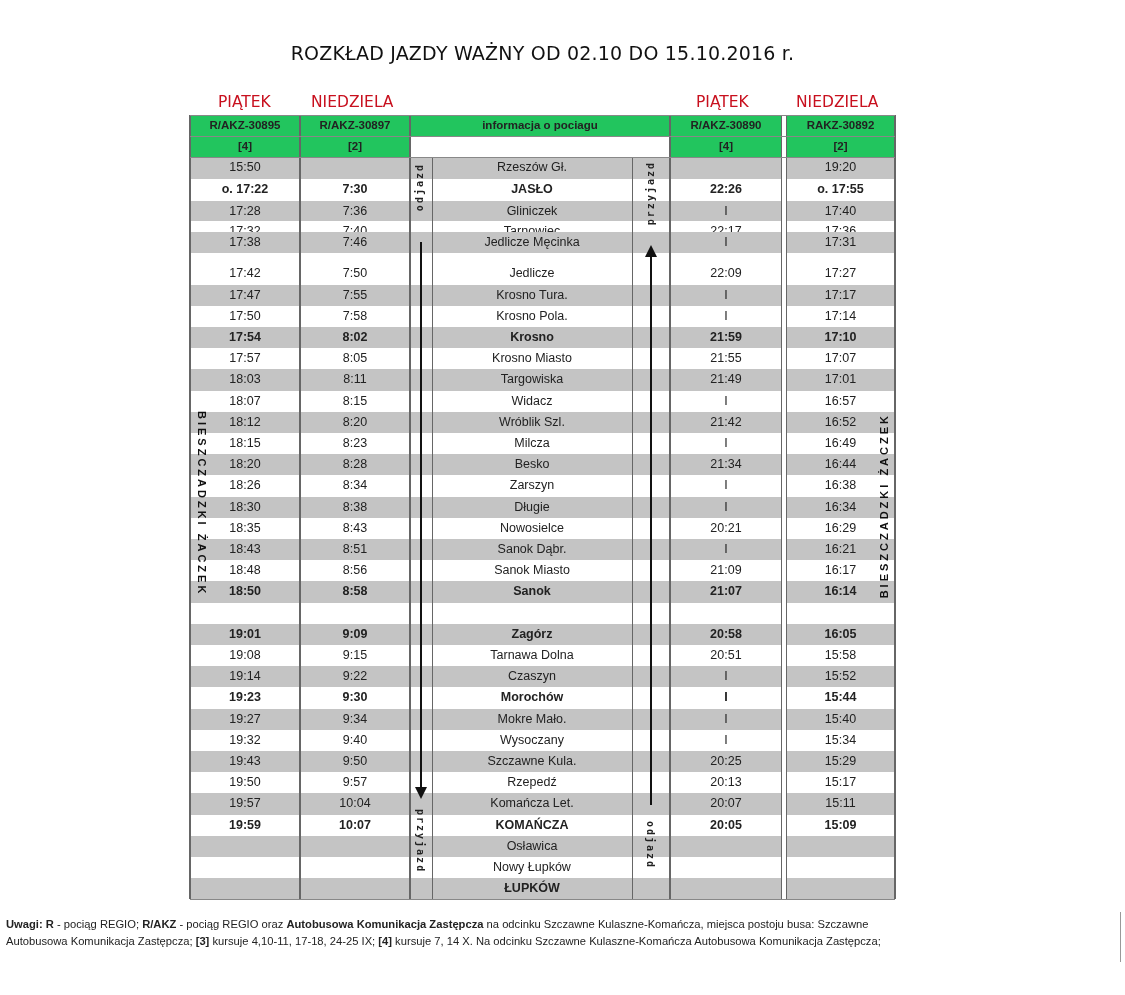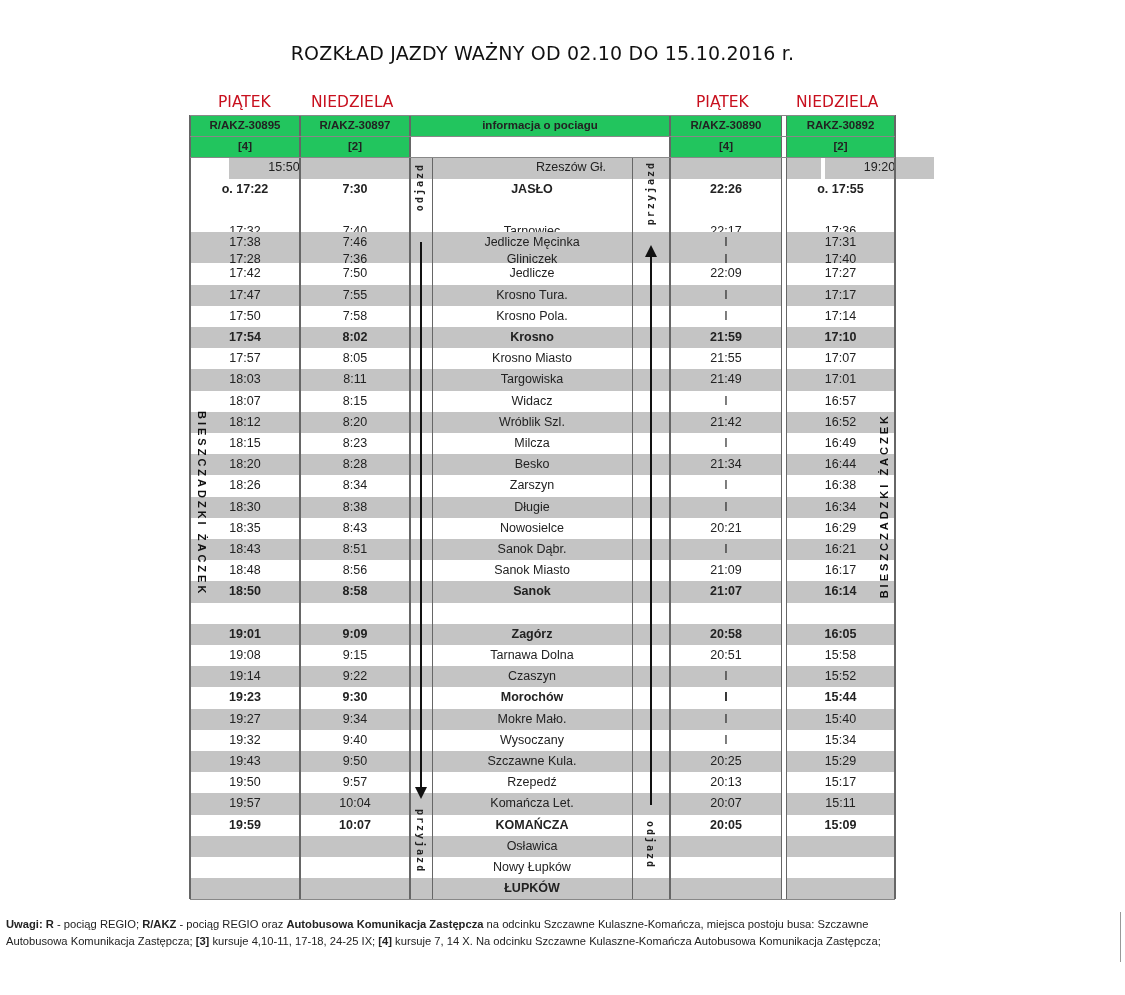--- a/index.html
+++ b/index.html
@@ -50,39 +50,39 @@
     <div class="cell c4">R/AKZ-30890</div>
     <div class="cell c5">RAKZ-30892</div>
   </div>
   <div class="row hdr" style="top:21.2px;">
     <div class="cell c1">[4]</div>
     <div class="cell c2">[2]</div>
     <div class="cell c4">[4]</div>
     <div class="cell c5">[2]</div>
   </div>
   <div id="rows">
-      <div class="row g" style="top: 42.4px; margin-left: 39px;">
+      <div class="row g" style="top: 42.4px;">
         <div class="cell c1">15:50</div>
         <div class="cell c2"></div>
         <div class="cell ca"></div>
         <div class="cell cs">Rzeszów Gł.</div>
         <div class="cell cb"></div>
         <div class="cell c4"></div>
         <div class="cell c5">19:20</div>
       </div>
       <div class="row b" style="top: 63.6px;">
         <div class="cell c1">o. 17:22</div>
         <div class="cell c2">7:30</div>
         <div class="cell ca"></div>
         <div class="cell cs">JASŁO</div>
         <div class="cell cb"></div>
         <div class="cell c4">22:26</div>
         <div class="cell c5">o. 17:55</div>
       </div>
-      <div class="row g" style="top: 86px; margin-top: 48px;">
+      <div class="row g" style="top: 86px;">
         <div class="cell c1">17:28</div>
         <div class="cell c2">7:36</div>
         <div class="cell ca"></div>
         <div class="cell cs">Gliniczek</div>
         <div class="cell cb"></div>
         <div class="cell c4">I</div>
         <div class="cell c5">17:40</div>
       </div>
       <div class="row" style="top: 106px;">
         <div class="cell c1">17:32</div>

